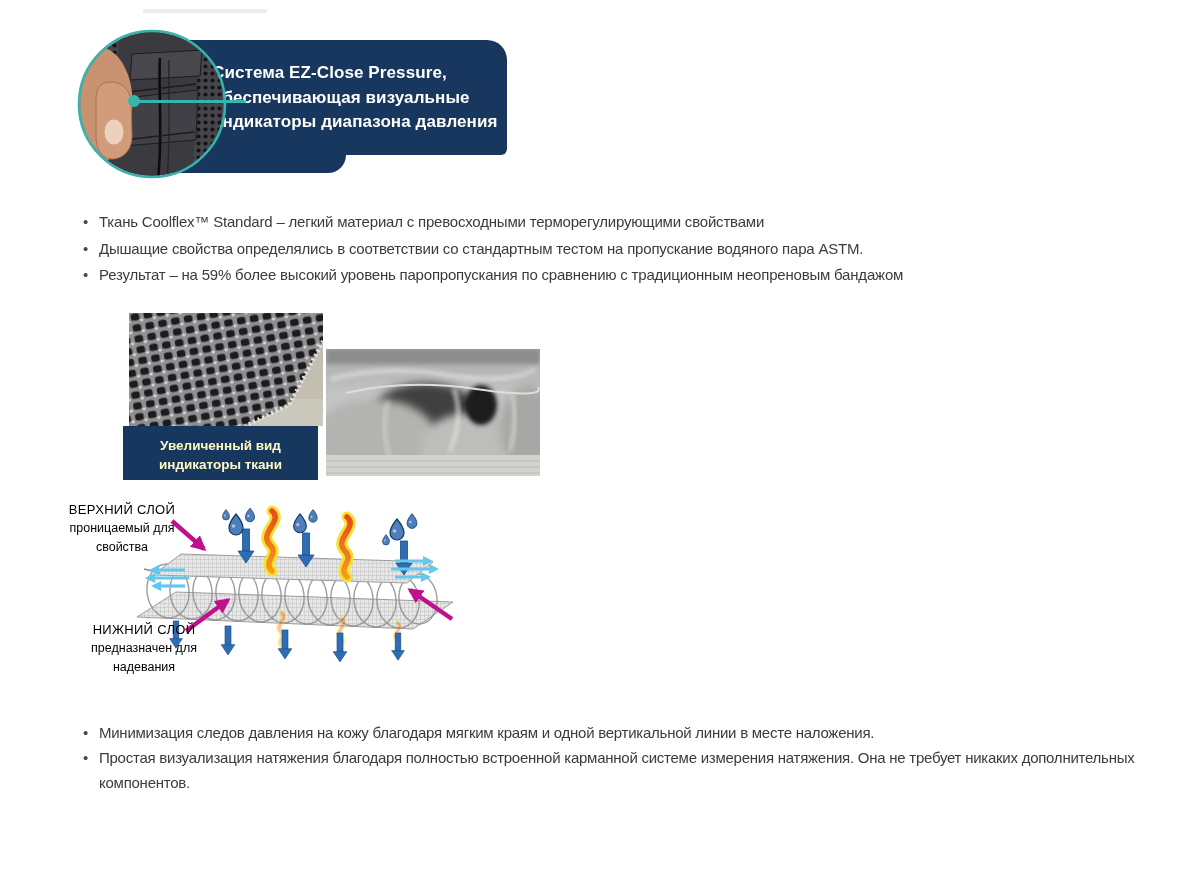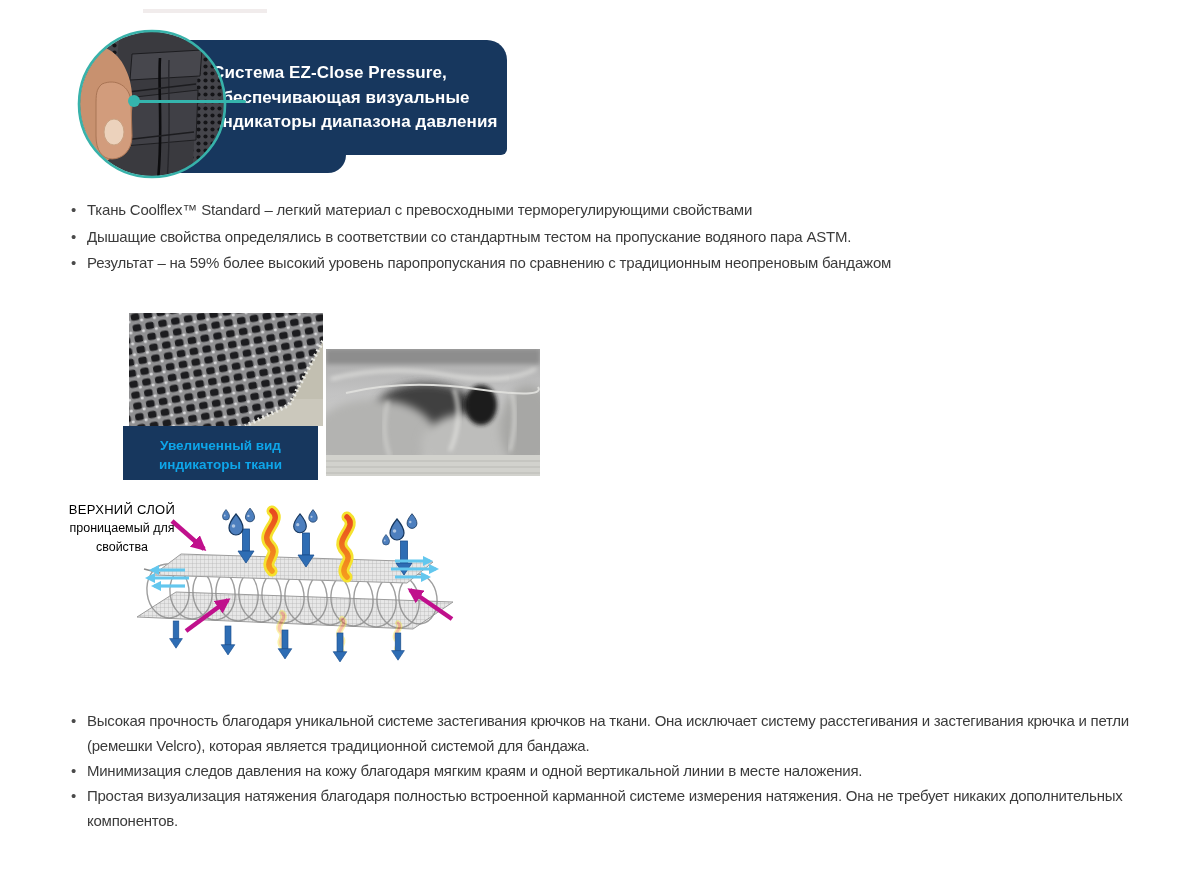--- a/index.html
+++ b/index.html
@@ -18,33 +18,33 @@
                font-size:17px;line-height:24.5px;font-weight:600;letter-spacing:.1px;}
 
   
   .hero-photo{position:absolute;left:76px;top:28px;width:152px;height:152px;}
   .teal-line{position:absolute;left:134px;top:100px;width:112px;height:2.5px;
              background:#35b5ad;border-radius:2px;z-index:6;}
   .teal-dot{position:absolute;left:128px;top:95px;width:12px;height:12px;border-radius:50%;
             background:#35b5ad;z-index:6;}
 
   
-  .features{position:absolute;list-style:none;margin:0;padding:0;color:#3b3b3b;}
+  .features{position:absolute;list-style:none;margin:12px;padding:0;color:#3b3b3b;}
   .features li{position:relative;padding-left:19px;}
   .features li::before{content:"•";position:absolute;left:3px;top:0;color:#4a4a4a;}
   .features-top{left:68px;top:197px;width:845px;}
   .features-top li{font-size:15px;line-height:26.5px;letter-spacing:-.2px;}
   .features-bottom{left:68px;top:708px;width:1062px;}
   .features-bottom li{font-size:15px;line-height:25px;letter-spacing:-.25px;}
 
   
   .fabric-photo{position:absolute;left:129px;top:313px;}
   .sem-photo{position:absolute;left:326px;top:349px;}
   .fabric-caption{position:absolute;left:123px;top:426px;width:195px;height:54px;background:#17375e;
-                  color:#0ea5e9;font-size:13.5px;font-weight:bold;text-align:center;
+                  color:#fef9c3;font-size:13.5px;font-weight:bold;text-align:center;
                   line-height:19px;box-sizing:border-box;padding-top:10px;}
 
   
   .diagram-svg{position:absolute;left:60px;top:495px;}
   .diag-label{position:absolute;color:#000000;text-align:center;font-size:12.5px;line-height:19px;}
   .diag-label .caps{font-size:13px;letter-spacing:.3px;}
   .lbl-top{left:58px;top:500px;width:128px;}
   .lbl-bottom{left:80px;top:620px;width:128px;}
   .lbl-right{left:425px;top:598px;width:140px;}
 </style>
@@ -247,20 +247,24 @@
       <line x1="126" y1="136" x2="168" y2="105" marker-end="url(#magHead)"></line>
       <line x1="392" y1="124" x2="350" y2="95" marker-end="url(#magHead)"></line>
     </g>
   </svg>
 
   <div class="diag-label lbl-top">
     <div class="caps">ВЕРХНИЙ СЛОЙ</div>
     <div>проницаемый для</div>
     <div>свойства</div>
   </div>
+  <div class="diag-label lbl-bottom">
+    <div class="caps">НИЖНИЙ СЛОЙ</div>
+    <div>предназначен для</div>
+    <div>надевания</div>
+  </div>
 
   <ul class="features features-bottom">
-    <li>Высокая прочность благодаря уникальной системе застегивания крючков на ткани. Она исключает систему расстегивания и застегивания крючка и петли (ремешки Velcro), которая является традиционной системой для бандажа.</li>
     <li>Минимизация следов давления на кожу благодаря мягким краям и одной вертикальной линии в месте наложения.</li>
     <li>Простая визуализация натяжения благодаря полностью встроенной карманной системе измерения натяжения. Она не требует никаких дополнительных компонентов.</li>
   </ul>
 
 </div>
 
 </body></html>

